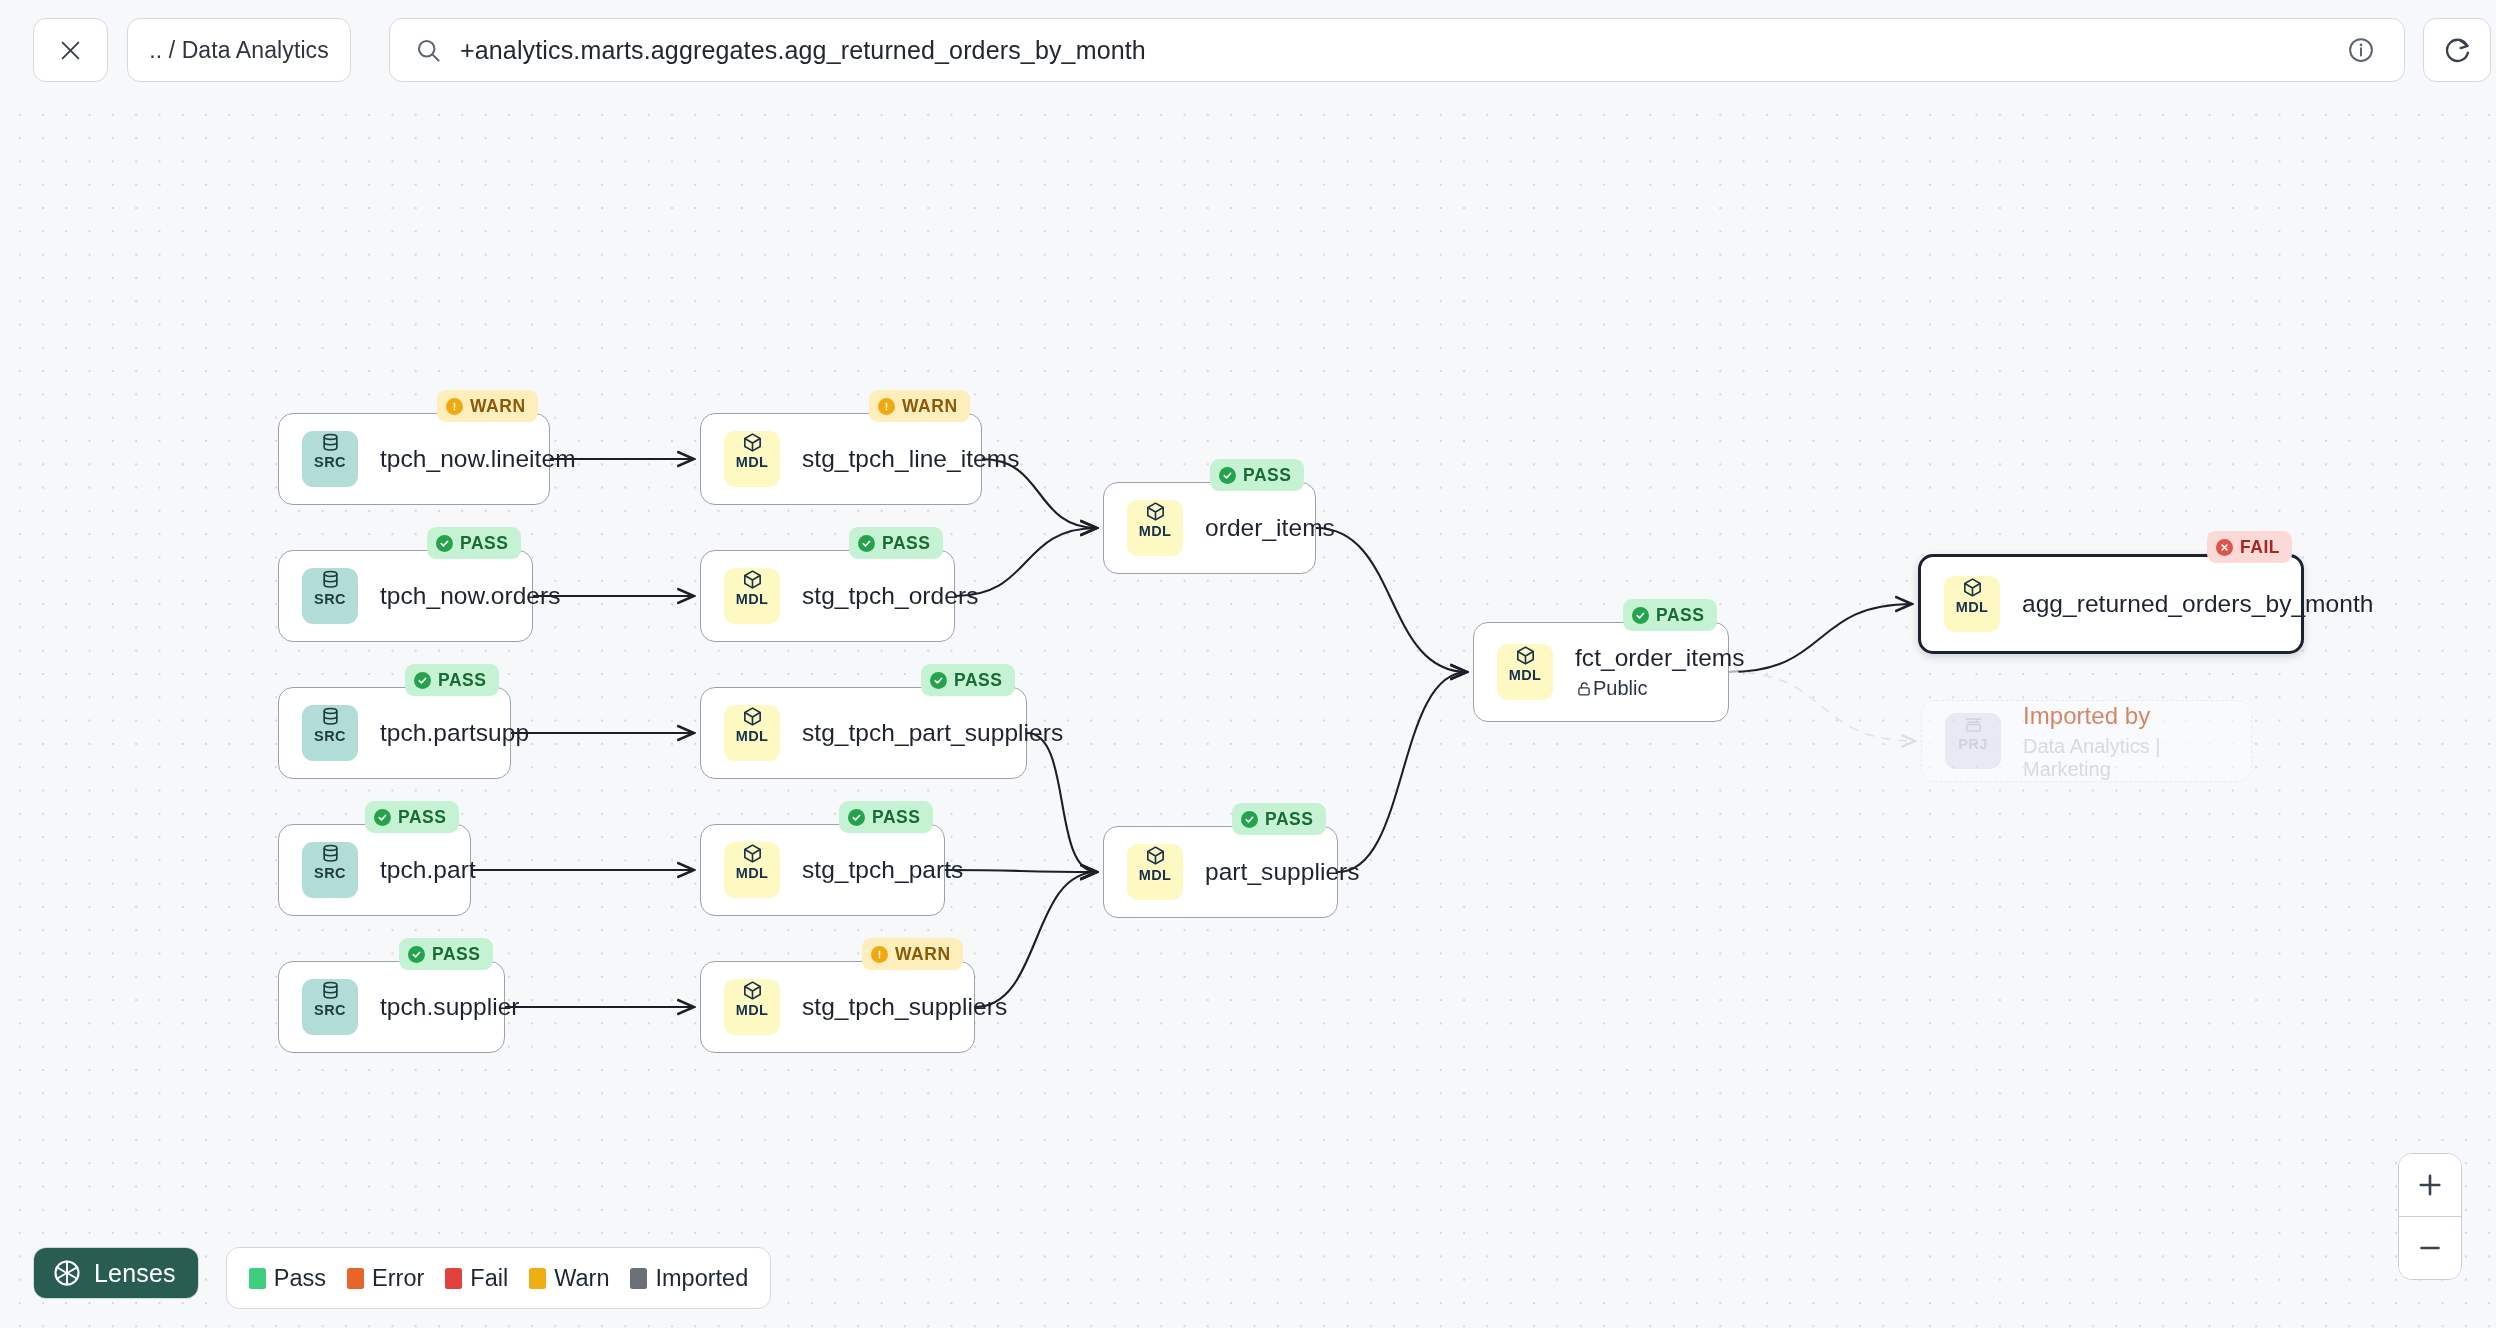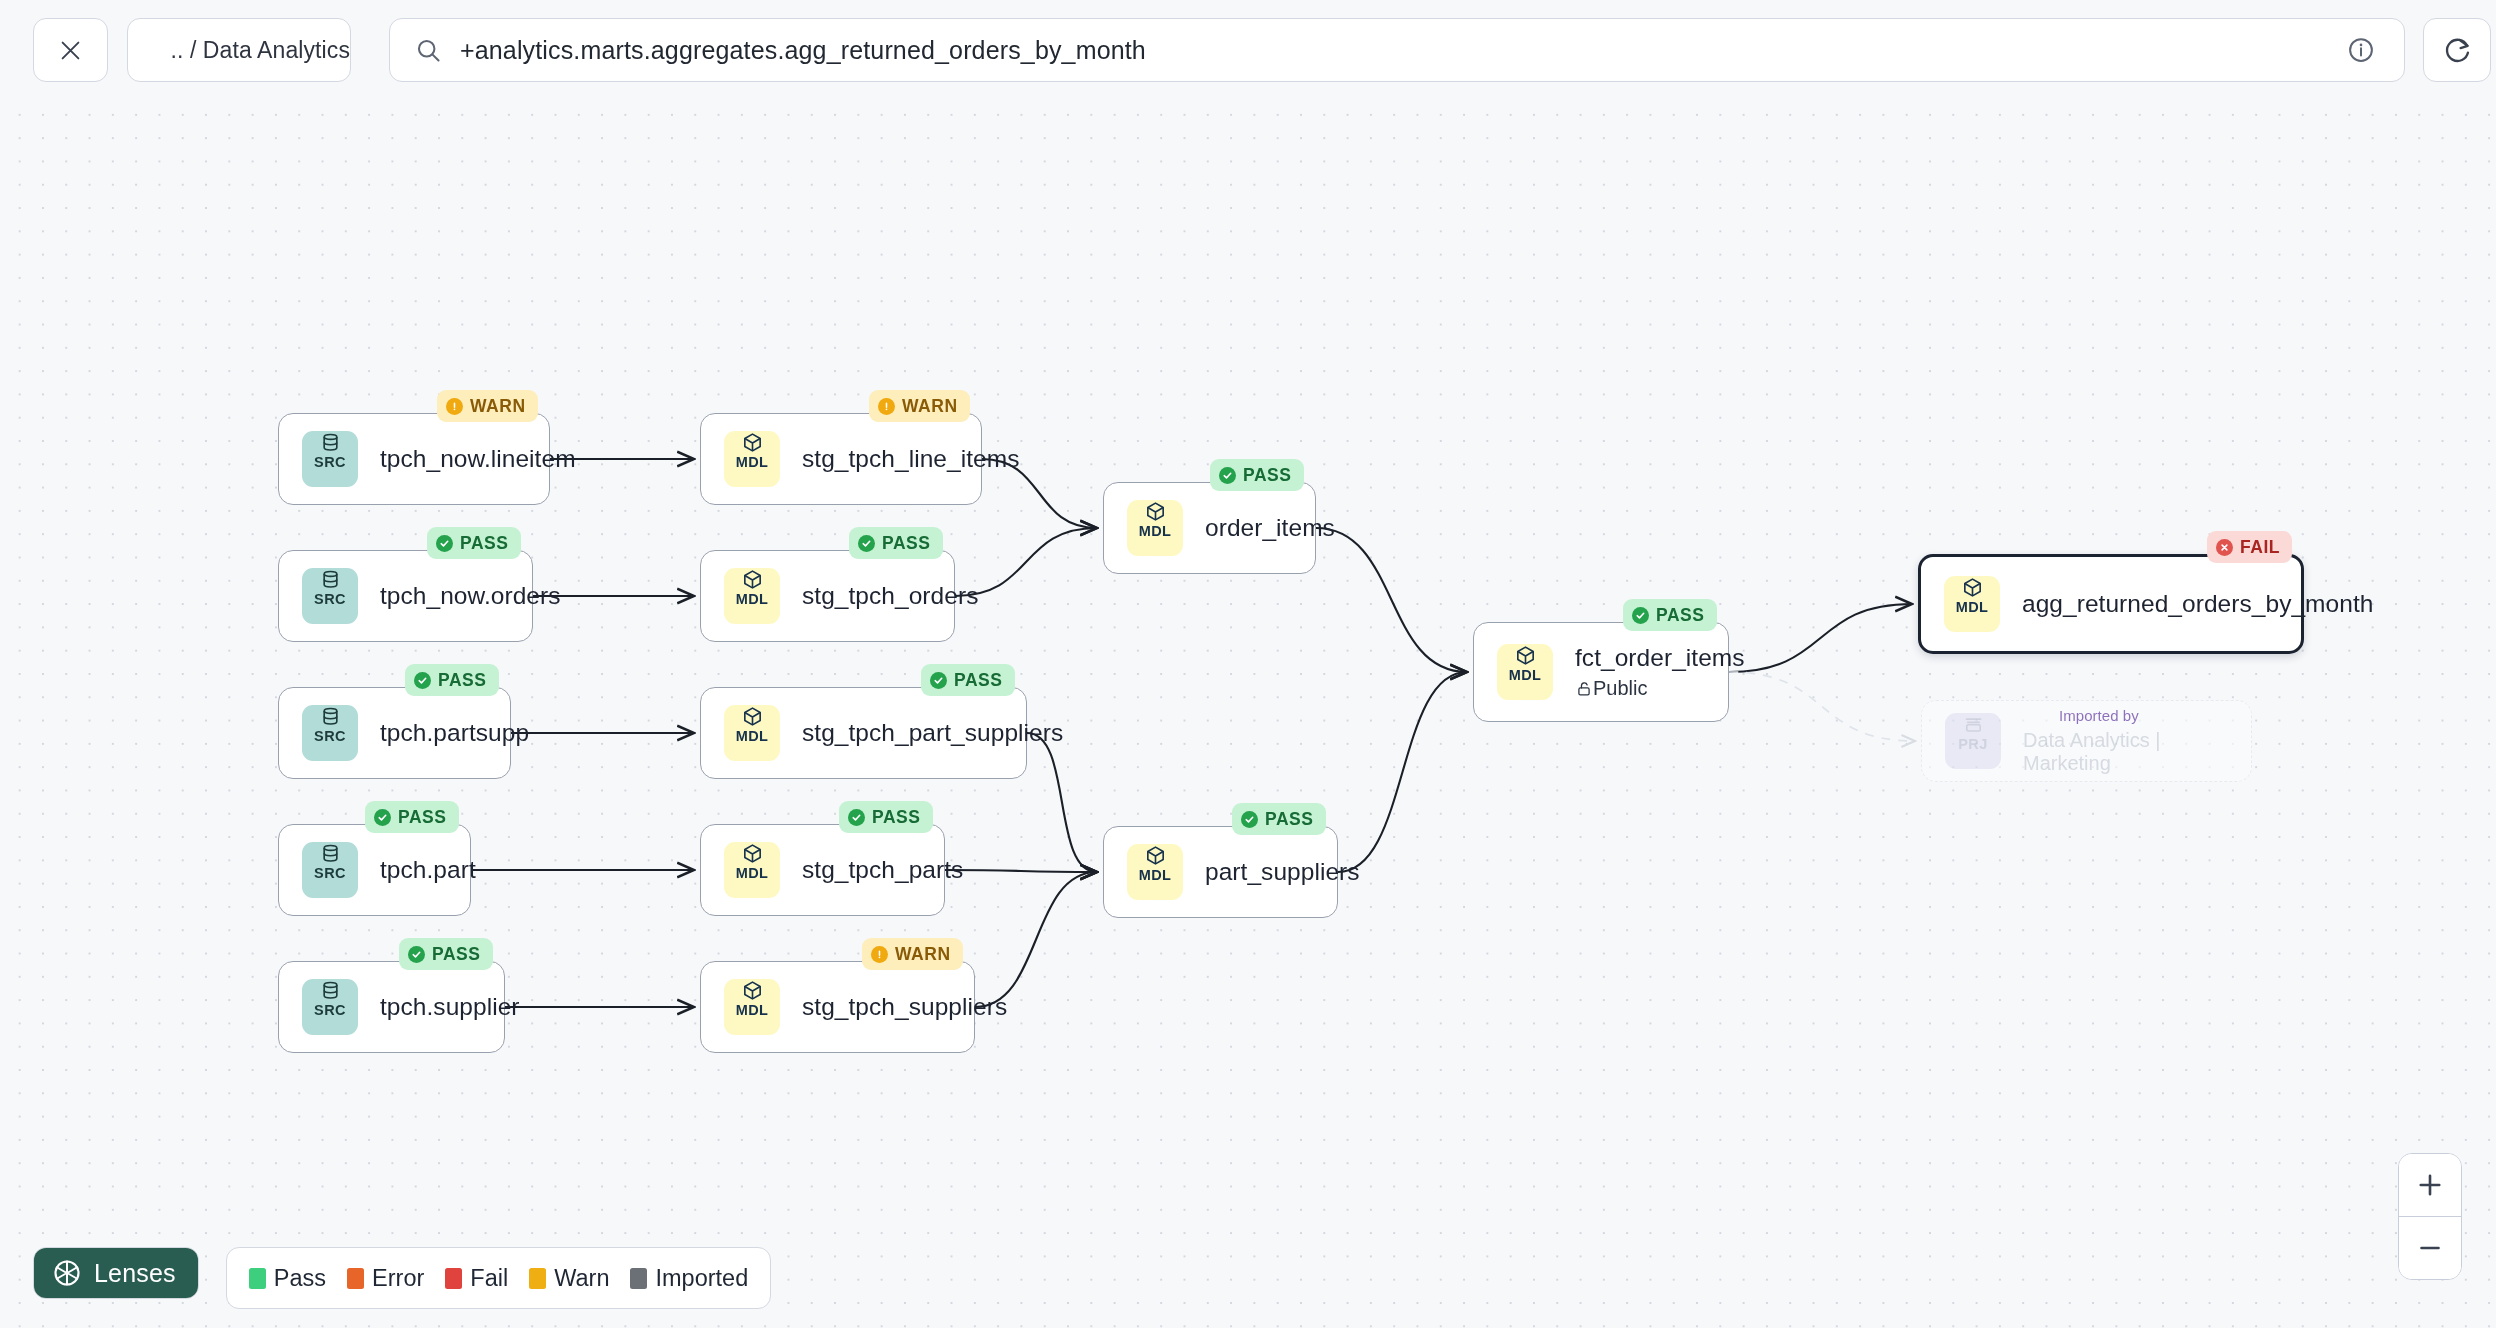--- a/index.html
+++ b/index.html
@@ -27,21 +27,21 @@
   }
   .tb-btn {
     position: absolute; background: #ffffff;
     border: 1.6px solid #d4d8e0; border-radius: 13px;
     display: flex; align-items: center; justify-content: center;
     color: #39414f;
   }
   #close-btn { left: 33px; top: 18px; width: 75px; height: 64px; }
   #breadcrumb-btn {
     left: 127px; top: 18px; width: 224px; height: 64px;
-    font-size: 23px; color: #2e3440; letter-spacing: .1px; justify-content: flex-end;
+    font-size: 23px; color: #2e3440; letter-spacing: .1px;
   }
   #search-box {
     left: 389px; top: 18px; width: 2016px; height: 64px;
     justify-content: flex-start; padding: 0 28px 0 24px; gap: 17px;
   }
   #search-text {
     font-size: 25px; color: #222831; letter-spacing: .15px;
     flex: 1; white-space: nowrap; overflow: hidden;
   }
   #refresh-btn { left: 2423px; top: 18px; width: 68px; height: 64px; }
@@ -78,21 +78,21 @@
   .chip.mdl { background: #fef9c3; color: #17324c; }
   .chip.prj { background: #dfe1f3; color: #b9bdd0; }
   .chip-label { font-size: 14.5px; font-weight: 700; letter-spacing: .4px; line-height: 1; }
   .node-body { display: flex; flex-direction: column; gap: 5px; min-width: 0; }
   .node-title {
     font-size: 24.5px; color: #1d2330; white-space: nowrap; letter-spacing: .05px;
   }
   .node-sub {
     font-size: 20px; color: #2c3442; display: flex; align-items: center; 
   }
-  .node.ghost .node-title { color: #4c1d95; font-size: 15px; margin-left: 36px; }
+  .node.ghost .node-title { color: #c2410c; font-size: 24px; }
   .node.ghost .node-sub { color: #c3c8d2; font-size: 20px; }
 
   
   .badge {
     position: absolute; height: 32px; padding: 0 12px 0 9px;
     border-radius: 9px; display: flex; align-items: center; gap: 7px;
     font-size: 17.5px; font-weight: 700; letter-spacing: .55px; z-index: 30;
   }
   .badge .dot {
     width: 17px; height: 17px; border-radius: 50%;

